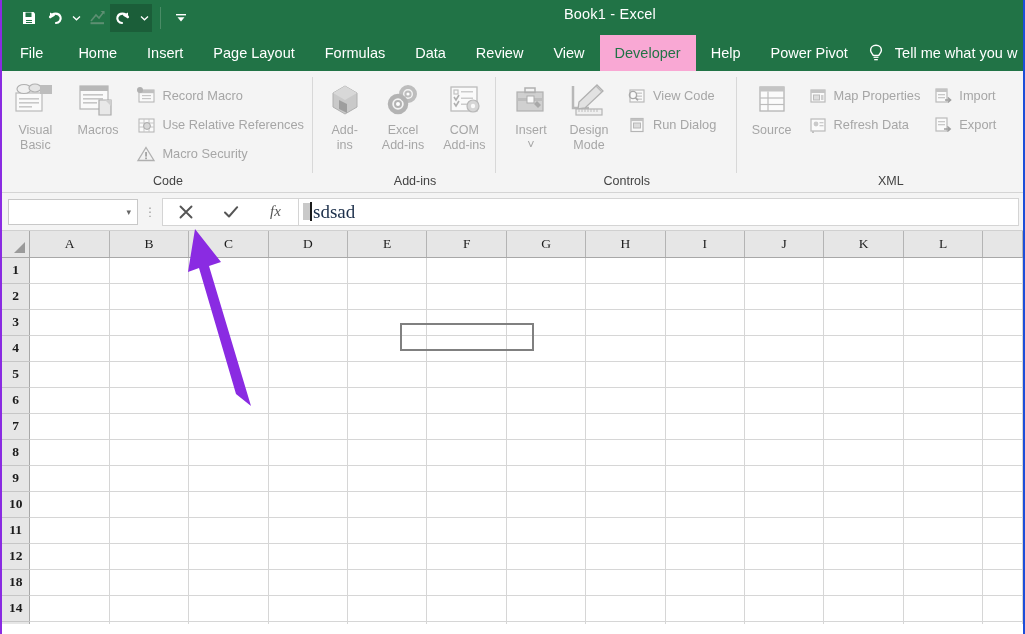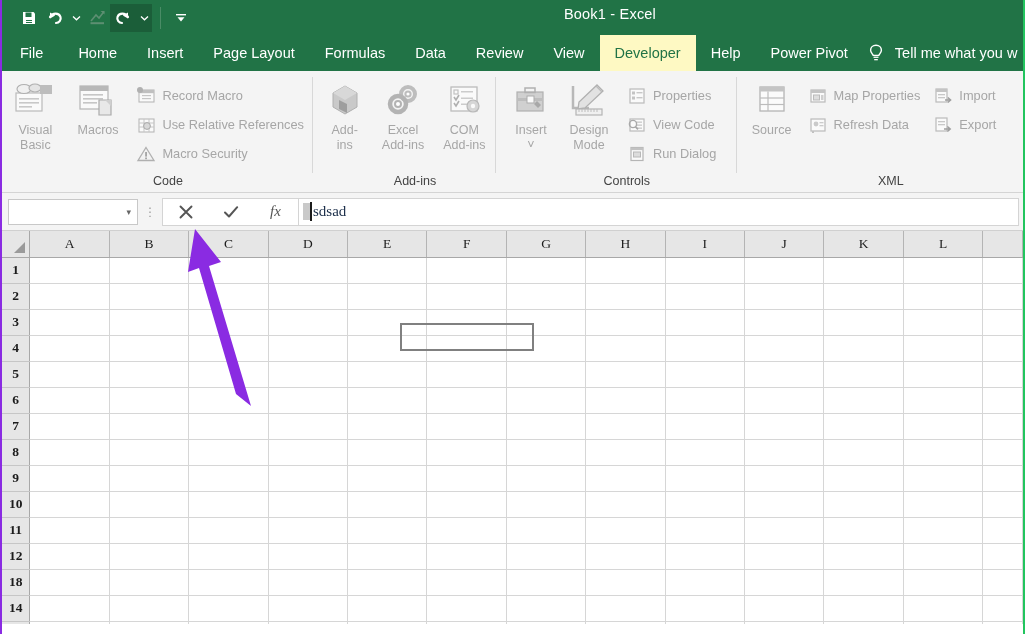--- a/index.html
+++ b/index.html
@@ -6,21 +6,21 @@
   html, body {
     width: 1025px; height: 634px;
     overflow: hidden;
     font-family: "Liberation Sans", sans-serif;
     background: #ffffff;
   }
   #app {
     position: relative;
     width: 1025px; height: 634px;
     border-left: 2px solid #8a2be2;
-    border-right: 2px solid #22c55e;
+    border-right: 2px solid #1d4ed8;
     overflow: hidden;
   }
 
   
   .titlebar {
     position: relative;
     height: 35px;
     background: #217346;
     display: flex;
     align-items: center;
@@ -68,21 +68,21 @@
   .tab {
     height: 36px;
     padding: 0 15px;
     display: flex; align-items: center;
     color: #ffffff;
     font-size: 14.5px;
     white-space: nowrap;
   }
   .tab.file { padding: 0 20px 0 18px; text-align: right; }
   .tab.active {
-    background: #fef9c3;
+    background: #f9a8d4;
     color: #217346;
   }
   .tellme {
     display: flex; align-items: center;
     height: 36px;
     color: #ffffff;
     font-size: 14.5px;
     padding-left: 6px;
     white-space: nowrap;
   }
@@ -200,21 +200,21 @@
   }
   .caret-blk::after {
     content: "";
     position: absolute;
     right: 0; top: -1px;
     width: 2px; height: 19px;
     background: #1c1c1c;
   }
   .ftext {
     font-family: "Liberation Serif", serif;
-    font-size: 15px;
+    font-size: 19px;
     color: #1c2f4a;
     margin-left: 1px;
   }
 
   
   .gridwrap {
     position: relative;
     height: 393px;
     overflow: hidden;
     background: #ffffff;
@@ -513,32 +513,20 @@
                   <line x1="21" y1="27" x2="21" y2="30"></line>
                 <line x1="24" y1="27" x2="24" y2="30"></line>
                   <line x1="27" y1="27" x2="27" y2="30"></line>
                 <line x1="30" y1="27" x2="30" y2="30"></line>
               </g>
             </svg>
           </span>
           <span>Design<br>Mode</span>
         </div>
         <div class="smallcol" style="margin-left:6px">
-          <div class="smallbtn">
-            <span class="ic">
-              <svg width="20" height="18" viewBox="0 0 20 18">
-                <rect x="3" y="2" width="14" height="14" fill="#fafafa" stroke="#bababa" stroke-width="1.2"></rect>
-                <rect x="5" y="4.5" width="3" height="3" fill="#c4c4c4"></rect>
-                <rect x="5" y="9.5" width="3" height="3" fill="#c4c4c4"></rect>
-                <rect x="9.5" y="5" width="6" height="1.4" fill="#c8c8c8"></rect>
-                <rect x="9.5" y="10" width="6" height="1.4" fill="#c8c8c8"></rect>
-              </svg>
-            </span>
-            <span>Properties</span>
-          </div>
           <div class="smallbtn">
             <span class="ic">
               <svg width="20" height="18" viewBox="0 0 20 18">
                 <rect x="3" y="3" width="14" height="12" fill="#fafafa" stroke="#bababa" stroke-width="1.2"></rect>
                 <rect x="9" y="5.5" width="6" height="1.3" fill="#c8c8c8"></rect>
                 <rect x="9" y="8.5" width="6" height="1.3" fill="#c8c8c8"></rect>
                 <rect x="9" y="11.5" width="6" height="1.3" fill="#c8c8c8"></rect>
                 <circle cx="6" cy="8" r="3.6" fill="none" stroke="#a8a8a8" stroke-width="1.4"></circle>
                 <line x1="8.4" y1="10.6" x2="11" y2="13.4" stroke="#a8a8a8" stroke-width="1.6"></line>
               </svg>

